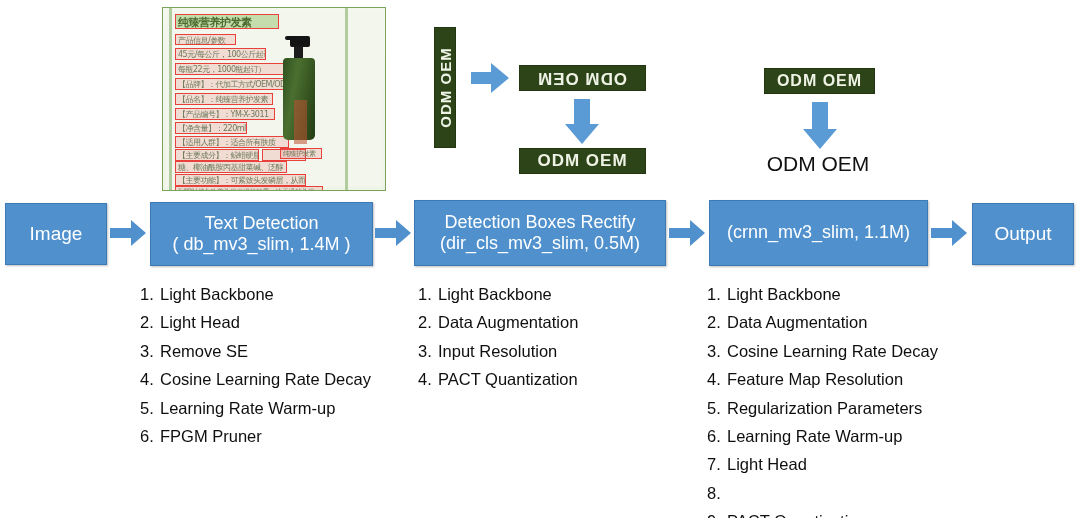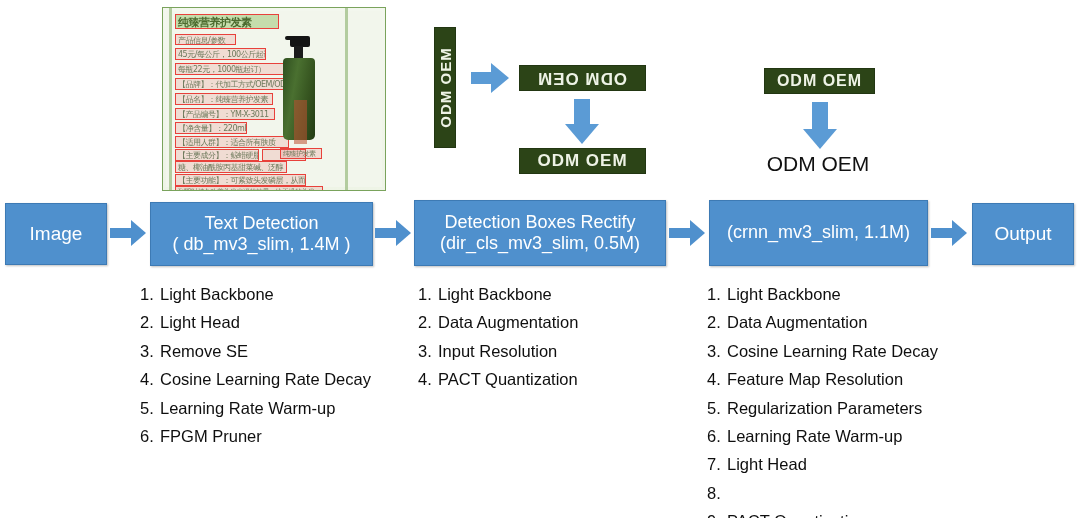--- a/index.html
+++ b/index.html
@@ -174,21 +174,21 @@
   <div class="vstripe" style="left:182px;"></div>
 
   <div class="detbox title" style="left:12px;top:6px;width:104px;height:15px;font-size:11px;padding-left:2px;">纯臻营养护发素</div>
 
   <div class="detbox" style="left:12px;top:26px;width:61px;height:11px;font-size:8px;padding-left:2px;">产品信息/参数</div>
   <div class="detbox" style="left:12px;top:40px;width:91px;height:12px;font-size:8px;padding-left:2px;">45元/每公斤，100公斤起订）</div>
   <div class="detbox" style="left:12px;top:55px;width:109px;height:12px;font-size:8px;padding-left:2px;">每瓶22元，1000瓶起订）</div>
   <div class="detbox" style="left:12px;top:70px;width:120px;height:12px;font-size:8px;padding-left:2px;">【品牌】：代加工方式/OEM/ODM</div>
   <div class="detbox" style="left:12px;top:85px;width:98px;height:12px;font-size:8px;padding-left:2px;">【品名】：纯臻营养护发素</div>
   <div class="detbox" style="left:12px;top:100px;width:100px;height:12px;font-size:8px;padding-left:2px;">【产品编号】：YM-X-3011</div>
-  <div class="detbox" style="left:12px;top:114px;width:72px;height:12px;font-size:8px;padding-left:2px;text-align:right;">【净含量】：220ml</div>
+  <div class="detbox" style="left:12px;top:114px;width:72px;height:12px;font-size:8px;padding-left:2px;">【净含量】：220ml</div>
   <div class="detbox" style="left:12px;top:128px;width:114px;height:12px;font-size:8px;padding-left:2px;">【适用人群】：适合所有肤质</div>
   <div class="detbox" style="left:12px;top:141px;width:84px;height:12px;font-size:8px;padding-left:2px;">【主要成分】：鲸蜡硬脂醇、燕麦β-葡聚</div>
   <div class="detbox" style="left:99px;top:141px;width:44px;height:12px;font-size:8px;padding-left:2px;"></div>
   <div class="detbox" style="left:12px;top:153px;width:112px;height:12px;font-size:8px;padding-left:2px;">糖、椰油酰胺丙基甜菜碱、泛醇</div>
   <div class="detbox" style="left:12px;top:166px;width:131px;height:12px;font-size:8px;padding-left:2px;">【主要功能】：可紧致头发磷层，从而达</div>
   <div class="detbox" style="left:12px;top:178px;width:148px;height:11px;font-size:7px;padding-left:2px;">到即时持久改善头发光泽的效果，给干燥的头发</div>
 
   <div id="bottle">
     <div class="cap"></div>
     <div class="nozzle"></div>

